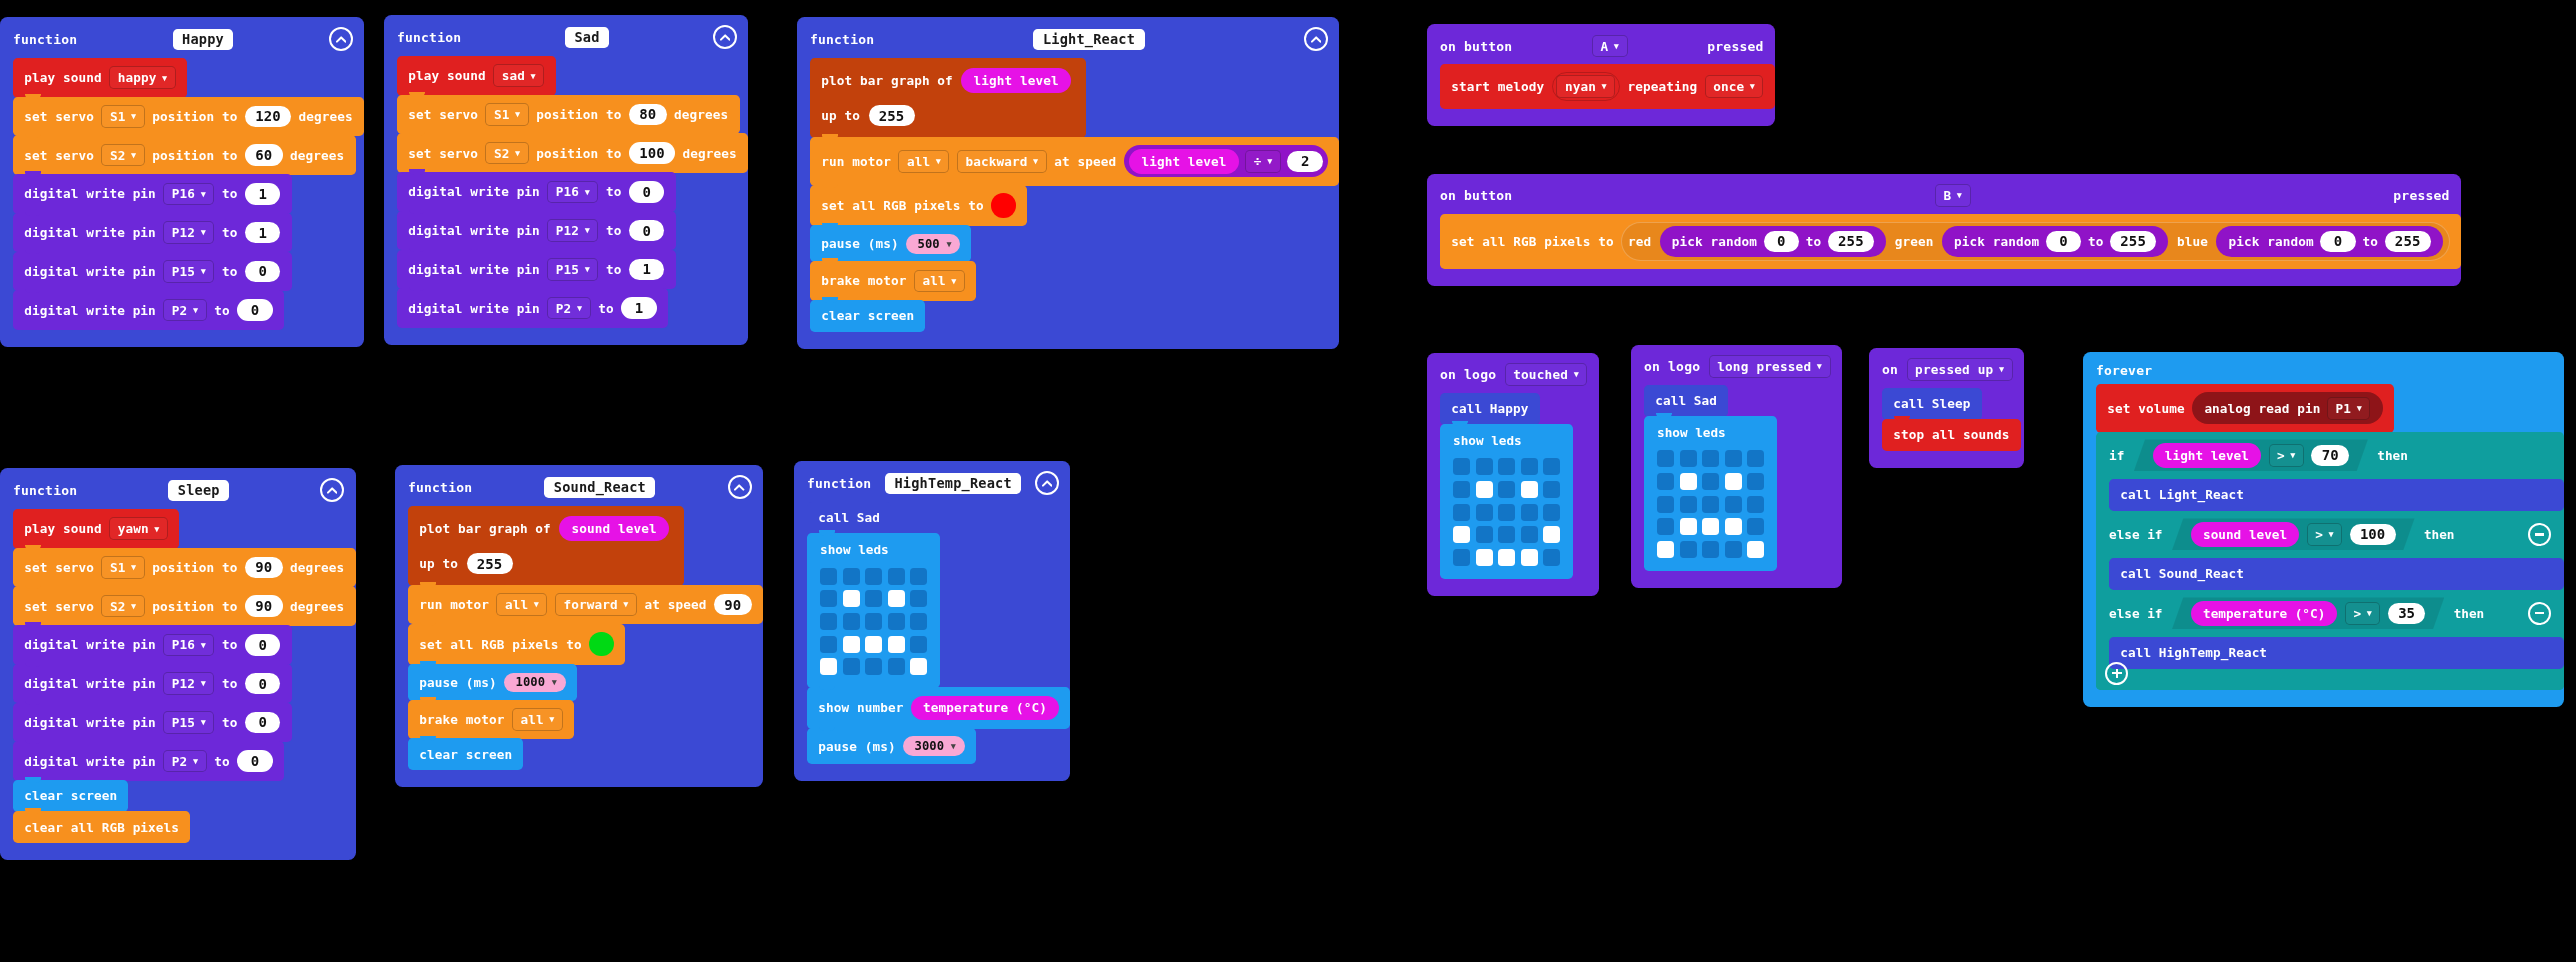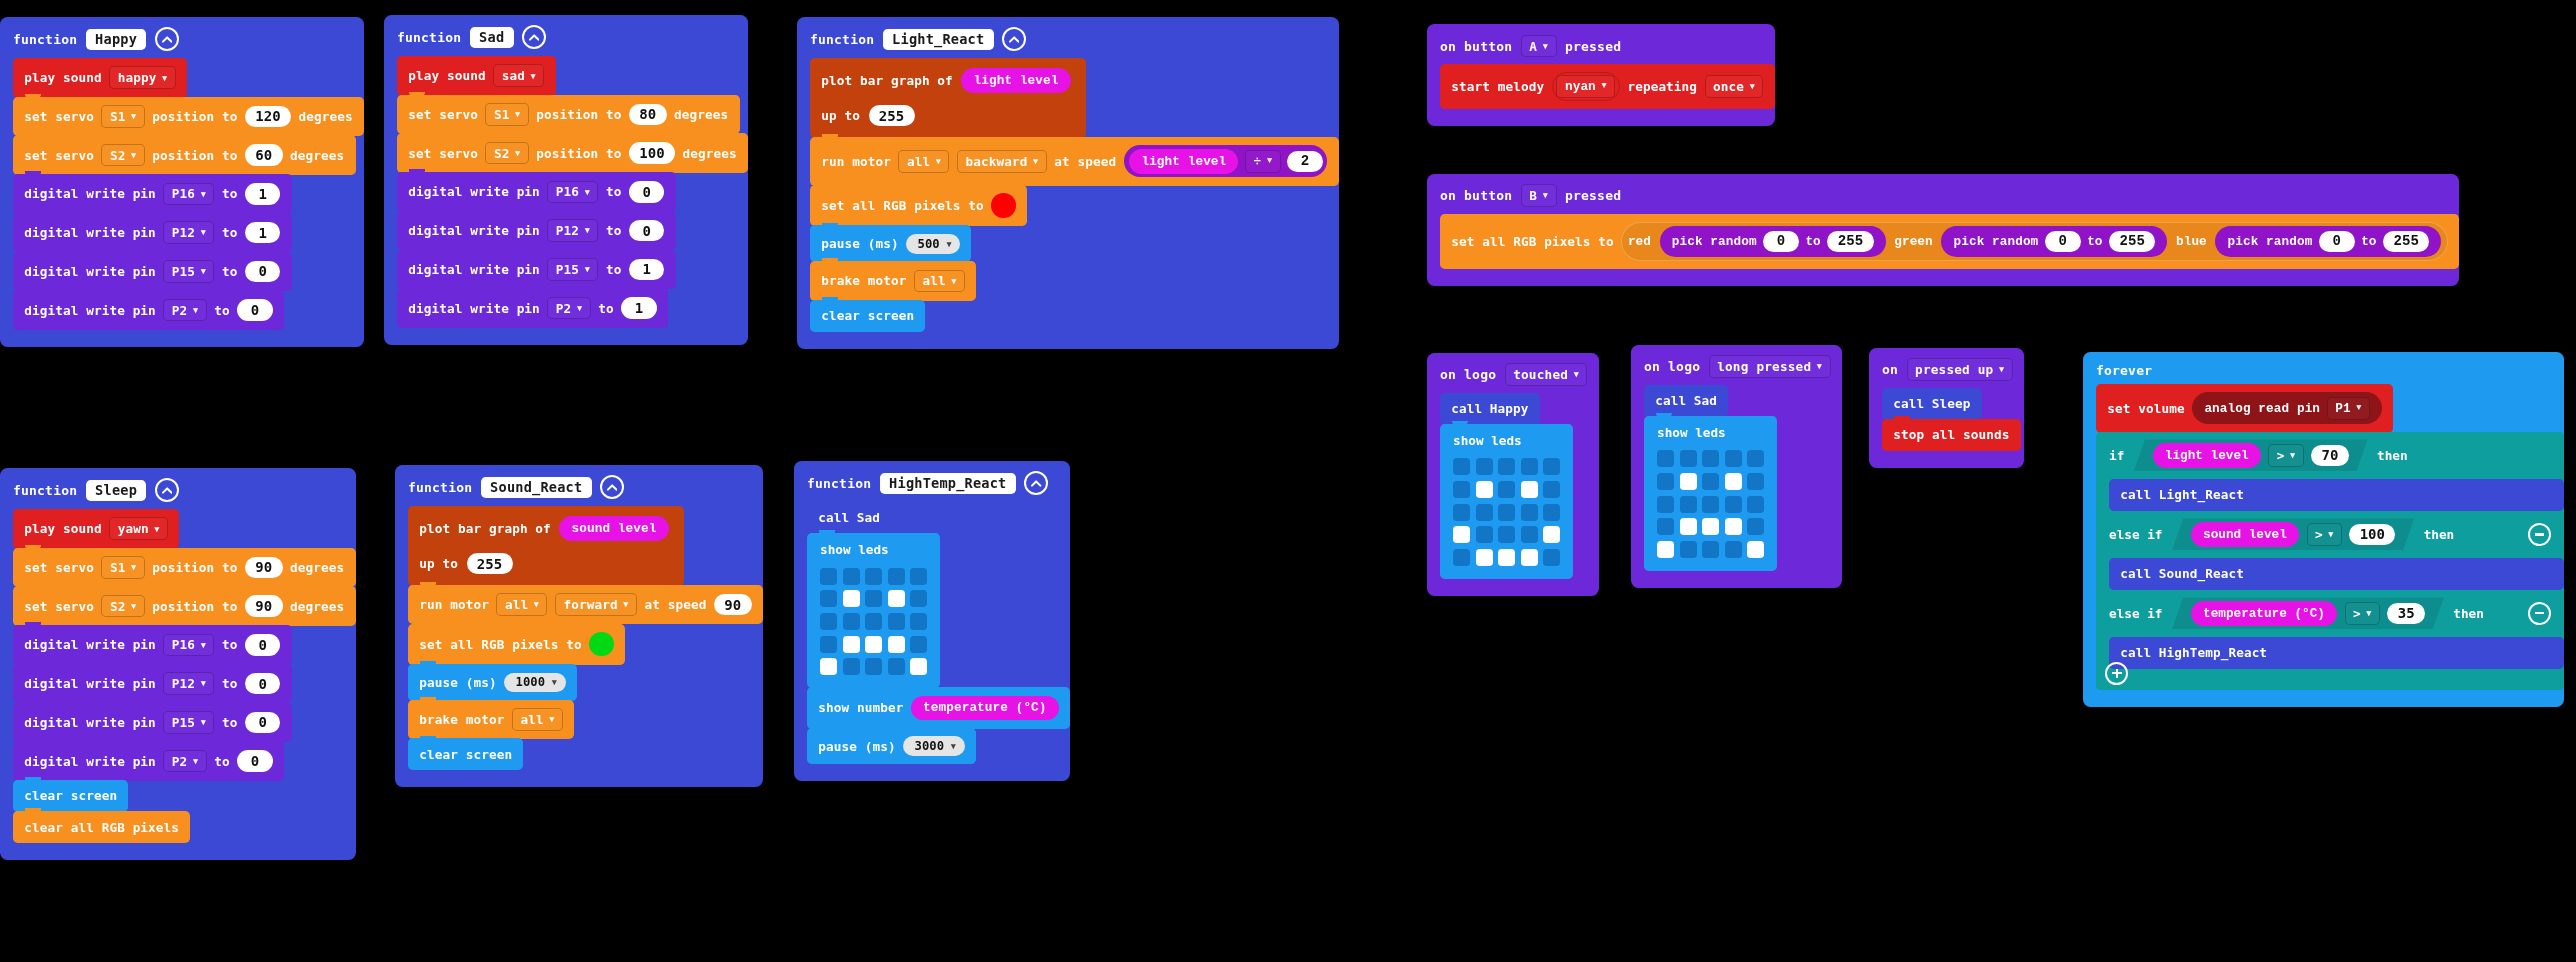--- a/index.html
+++ b/index.html
@@ -11,21 +11,21 @@
   .canvas{position:absolute;inset:0;background:#000;}
 
   
   .script{position:absolute;}
 
   
   .func{background:#3b49d4;border-radius:7.5px;padding:3.8px 0 17px 0;position:relative;display:inline-block;min-width:0;}
   .func.evt{background:#6d28d9;}
   .func.forever{background:#1e9bf0;}
 
-  .func-header{display:flex;align-items:center;gap:8.5px;padding:6.6px 11.3px 6.6px 13px;font-size:13px;color:#fff;font-weight:bold;letter-spacing:0.2px;white-space:nowrap;}
+  .func-header{display:flex;align-items:center;gap:8.5px;padding:6.6px 11.3px 6.6px 13px;font-size:13px;color:#fff;font-weight:bold;letter-spacing:0.2px;white-space:nowrap;justify-content:space-between;}
   .fname{background:#fff;color:#1a1a1a;border-radius:4.7px;padding:2.8px 9.4px;font-size:13.6px;font-weight:bold;}
   .collapse{width:20px;height:20px;border-radius:50%;border:2.3px solid #fff;display:flex;align-items:center;justify-content:center;flex:0 0 auto;}
   .collapse svg{display:block;}
 
   .stack{margin-left:13px;display:flex;flex-direction:column;align-items:flex-start;}
 
   
   .blk{position:relative;display:flex;align-items:center;gap:7.5px;color:#fff;font-size:12.7px;font-weight:bold;white-space:nowrap;
        padding:8.5px 11.3px;border-radius:4.7px;margin-top:-0.9px;letter-spacing:0.1px;}
   .blk:first-child{margin-top:0;}
@@ -36,26 +36,26 @@
   .c-red{background:#e02020;}
   .c-darkred{background:#6d28d9;}
   .c-orange{background:#f7901e;}
   .c-blue{background:#1e9bf0;}
   .c-purple{background:#c2410c;}
 
   
   .dd{border:1.4px solid rgba(0,0,0,.22);border-radius:4.7px;padding:2.8px 7.5px;display:inline-flex;align-items:center;gap:5.6px;font-size:12.7px;color:#fff;background:rgba(255,255,255,.03);}
   .dd .car{font-size:8.5px;line-height:1;}
   .num{background:#fff;color:#111;border-radius:939px;padding:2.8px 10.3px;font-size:14px;min-width:15px;text-align:center;display:inline-block;}
-  .numdd{background:#e5e5e5;color:#111;border-radius:939px;padding:2.8px 8.5px 2.8px 11.3px;font-size:12.2px;display:inline-flex;align-items:center;gap:6.6px;}
+  .numdd{background:#f9a8d4;color:#111;border-radius:939px;padding:2.8px 8.5px 2.8px 11.3px;font-size:12.2px;display:inline-flex;align-items:center;gap:6.6px;}
   .numdd .car{font-size:8.5px;color:#444;}
   .swatch{width:24.4px;height:24.4px;border-radius:50%;display:inline-block;}
 
   
-  .rep{border-radius:939px;padding:4.7px 12.2px;font-size:12.7px;font-weight:bold;color:#fff;display:inline-flex;align-items:center;gap:6.6px;font-family:Liberation Mono, monospace;}
+  .rep{border-radius:939px;padding:4.7px 12.2px;font-size:12.7px;font-weight:bold;color:#fff;display:inline-flex;align-items:center;gap:6.6px;}
   .rep.sensor{background:#e612e6;}
   .rep.math{background:#9013c7;}
   .rep.pin{background:#8e1418;}
   .rep.wrap{background:#9013c7;padding:3.8px 4.7px 3.8px 5.6px;}
   .rep.wrapo{background:#e612e6;}
 
   
   .bool{display:inline-flex;align-items:center;gap:7.5px;padding:3.8px 19px;
         clip-path:polygon(11.3px 0,100% 0,calc(100% - 11.3px) 100%,0 100%);background:rgba(0,0,0,.10);}
 

